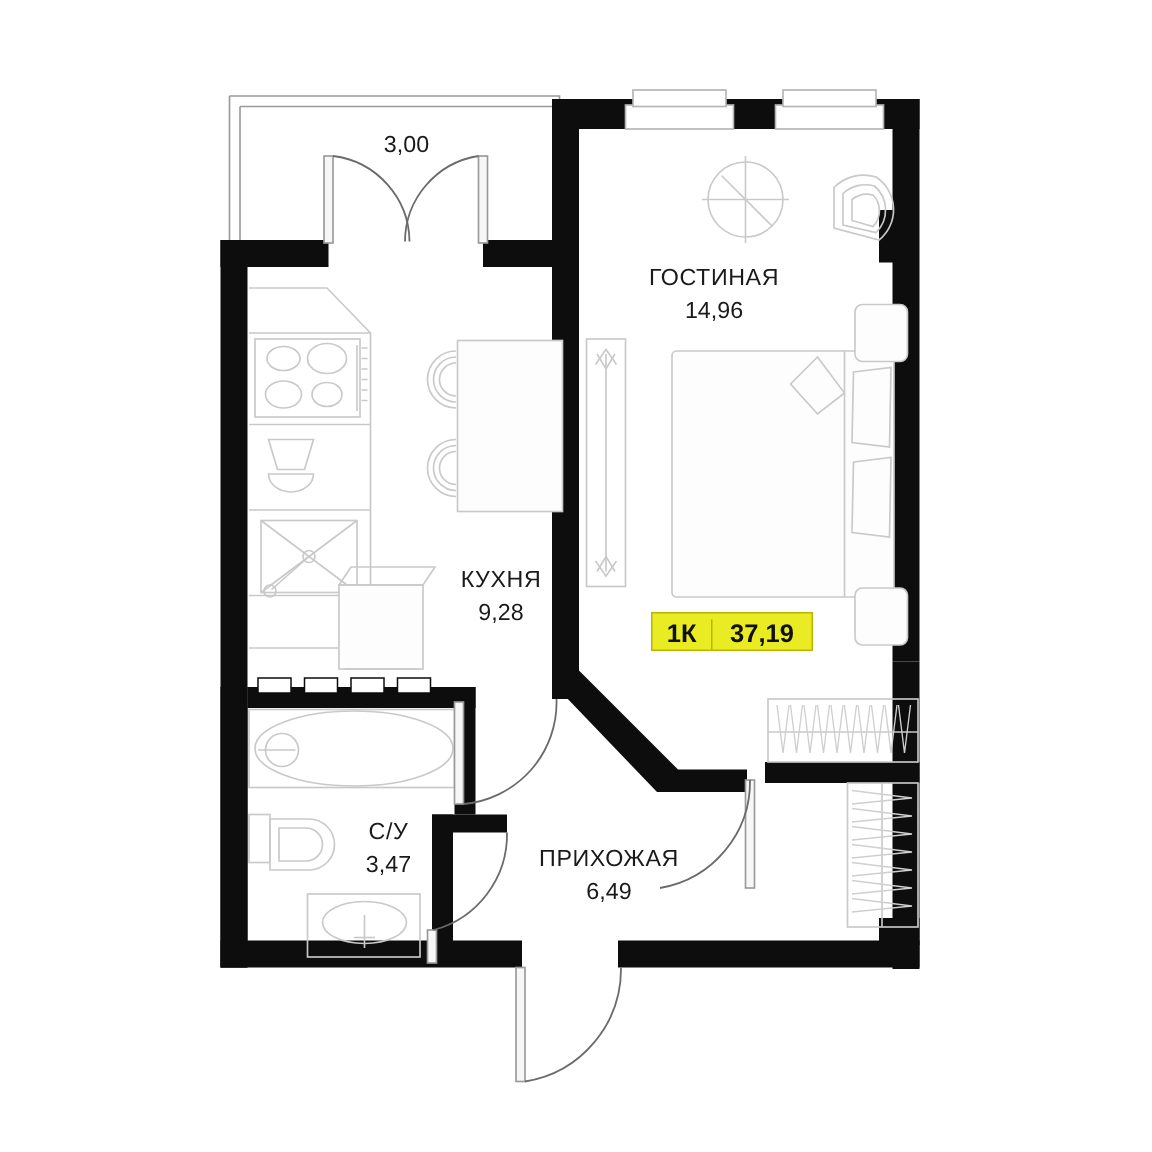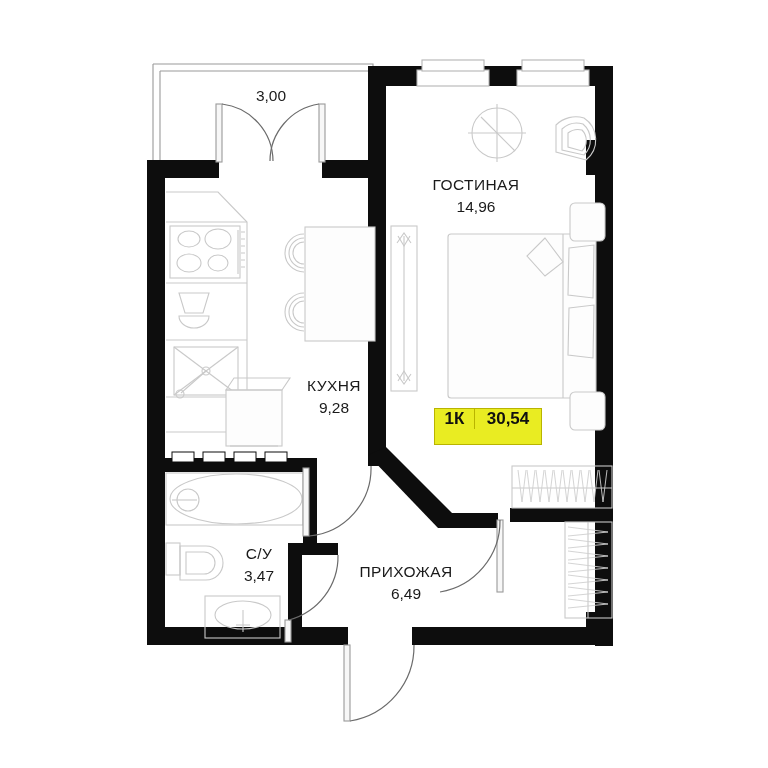--- a/index.html
+++ b/index.html
@@ -51,25 +51,25 @@
     font-size: 15.5px;
     text-anchor: middle;
   }
 
   
   #summary-badge {
     position: absolute;
     left: 434px;
     top: 408px;
     display: flex;
-    align-items: flex-start;
+    align-items: flex-end;
     border: 1.4px solid #b9b400;
     background: #e9ec22;
     box-sizing: border-box;
-    height: 37px;
+    height: 26px;
   }
   #summary-badge .cell {
     display: flex;
     align-items: center;
     justify-content: center;
     font-family: "Liberation Sans", sans-serif;
     font-weight: bold;
     font-size: 17px;
     color: #101010;
     box-sizing: border-box;
@@ -341,16 +341,16 @@
       <text class="room-label room-name" x="406" y="577">ПРИХОЖАЯ</text>
       <text class="room-label room-area" x="406" y="599">6,49</text>
 
       <text class="dim-label" x="271" y="101">3,00</text>
     </g>
 
   </svg>
 
   <div id="summary-badge">
     <div class="cell rooms">1К</div>
-    <div class="cell area">30,54</div>
+    <div class="cell area">37,19</div>
   </div>
 
 </div>
 
 </body></html>

